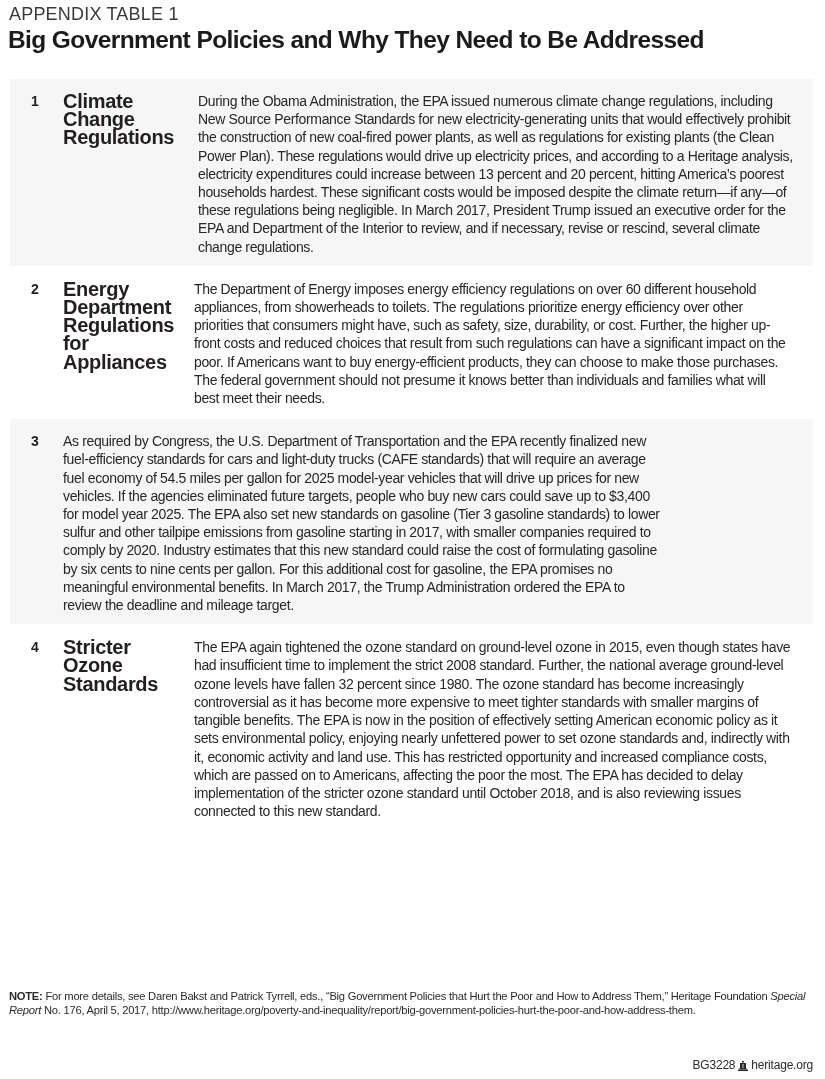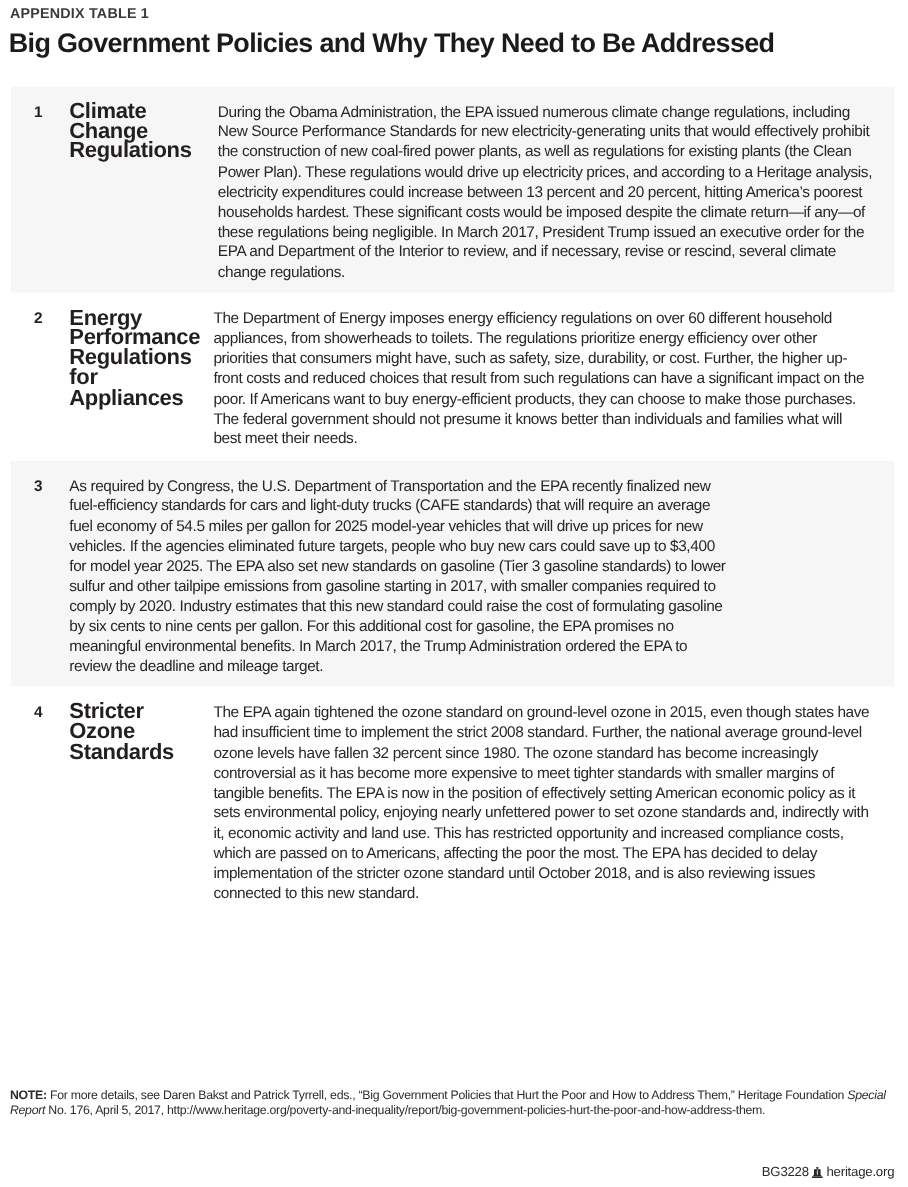--- a/index.html
+++ b/index.html
@@ -12,24 +12,24 @@
     height: 1079px;
     position: relative;
     overflow: hidden;
     font-family: "Liberation Sans", sans-serif;
     color: #231f20;
   }
   .eyebrow {
     position: absolute;
     left: 9px;
     top: 4px;
-    font-size: 13px;
+    font-size: 18px;
     letter-spacing: 0.2px;
     color: #3a3a3a;
-    font-weight: bold;
+    font-weight: normal;
   }
   .title {
     position: absolute;
     left: 8px;
     top: 26px;
     font-size: 24.5px;
     font-weight: bold;
     letter-spacing: -0.6px;
     color: #1d1a1b;
     margin: 0;
@@ -105,21 +105,21 @@
 <h1 class="title">Big Government Policies and Why They Need to Be Addressed</h1>
 
 <div class="table">
   <div class="row shaded">
     <div class="num">1</div>
     <div class="name" style="width:131px;padding-right:4px;">Climate Change Regulations</div>
     <div class="desc">During the Obama Administration, the EPA issued numerous climate change regulations, including New Source Performance Standards for new electricity-generating units that would effectively prohibit the construction of new coal-fired power plants, as well as regulations for existing plants (the Clean Power Plan). These regulations would drive up electricity prices, and according to a Heritage analysis, electricity expenditures could increase between 13 percent and 20 percent, hitting America’s poorest households hardest. These significant costs would be imposed despite the climate return—if any—of these regulations being negligible. In March 2017, President Trump issued an executive order for the EPA and Department of the Interior to review, and if necessary, revise or rescind, several climate change regulations.</div>
   </div>
   <div class="row" style="padding-top:14px;padding-bottom:12px;">
     <div class="num">2</div>
-    <div class="name">Energy Performance Regulations for Appliances</div>
+    <div class="name">Energy Department Regulations for Appliances</div>
     <div class="desc">The Department of Energy imposes energy efficiency regulations on over 60 different household appliances, from showerheads to toilets. The regulations prioritize energy efficiency over other priorities that consumers might have, such as safety, size, durability, or cost. Further, the higher up-front costs and reduced choices that result from such regulations can have a significant impact on the poor. If Americans want to buy energy-efficient products, they can choose to make those purchases. The federal government should not presume it knows better than individuals and families what will best meet their needs.</div>
   </div>
   <div class="row shaded">
     <div class="num">3</div>
     <div class="desc">As required by Congress, the U.S. Department of Transportation and the EPA recently finalized new fuel-efficiency standards for cars and light-duty trucks (CAFE standards) that will require an average fuel economy of 54.5 miles per gallon for 2025 model-year vehicles that will drive up prices for new vehicles. If the agencies eliminated future targets, people who buy new cars could save up to $3,400 for model year 2025. The EPA also set new standards on gasoline (Tier 3 gasoline standards) to lower sulfur and other tailpipe emissions from gasoline starting in 2017, with smaller companies required to comply by 2020. Industry estimates that this new standard could raise the cost of formulating gasoline by six cents to nine cents per gallon. For this additional cost for gasoline, the EPA promises no meaningful environmental benefits. In March 2017, the Trump Administration ordered the EPA to review the deadline and mileage target.</div>
   </div>
   <div class="row" style="padding-top:14px;">
     <div class="num">4</div>
     <div class="name">Stricter Ozone Standards</div>
     <div class="desc">The EPA again tightened the ozone standard on ground-level ozone in 2015, even though states have had insufficient time to implement the strict 2008 standard. Further, the national average ground-level ozone levels have fallen 32 percent since 1980. The ozone standard has become increasingly controversial as it has become more expensive to meet tighter standards with smaller margins of tangible benefits. The EPA is now in the position of effectively setting American economic policy as it sets environmental policy, enjoying nearly unfettered power to set ozone standards and, indirectly with it, economic activity and land use. This has restricted opportunity and increased compliance costs, which are passed on to Americans, affecting the poor the most. The EPA has decided to delay implementation of the stricter ozone standard until October 2018, and is also reviewing issues connected to this new standard.</div>

